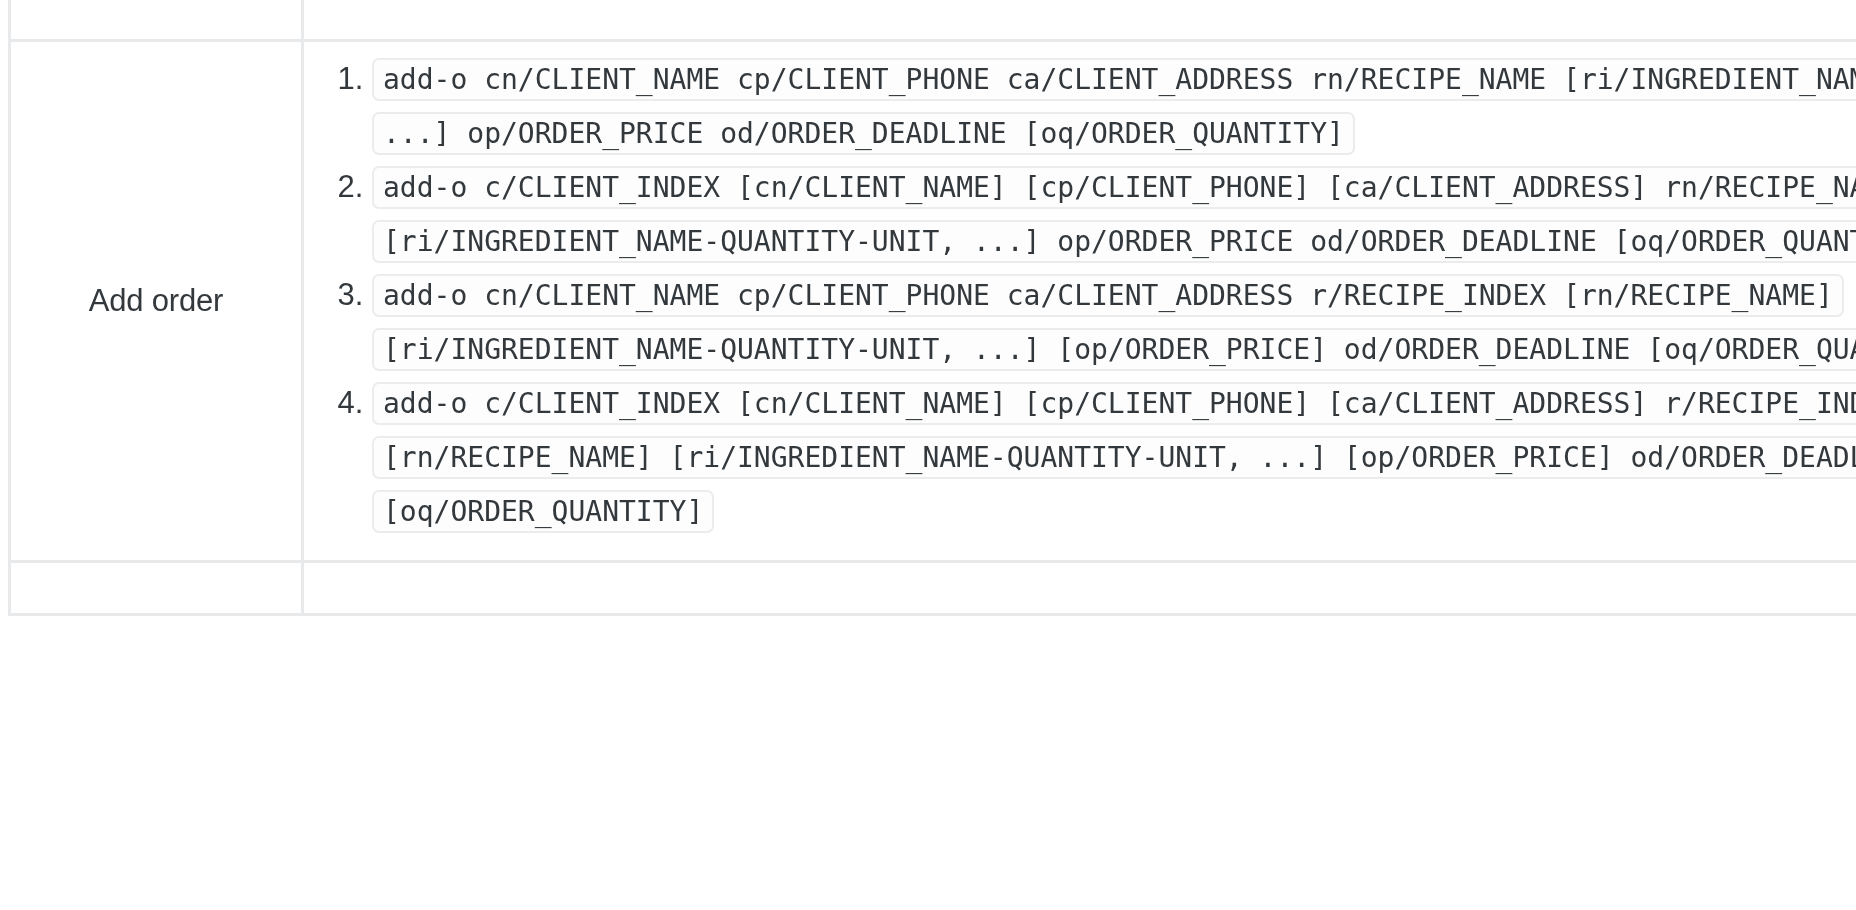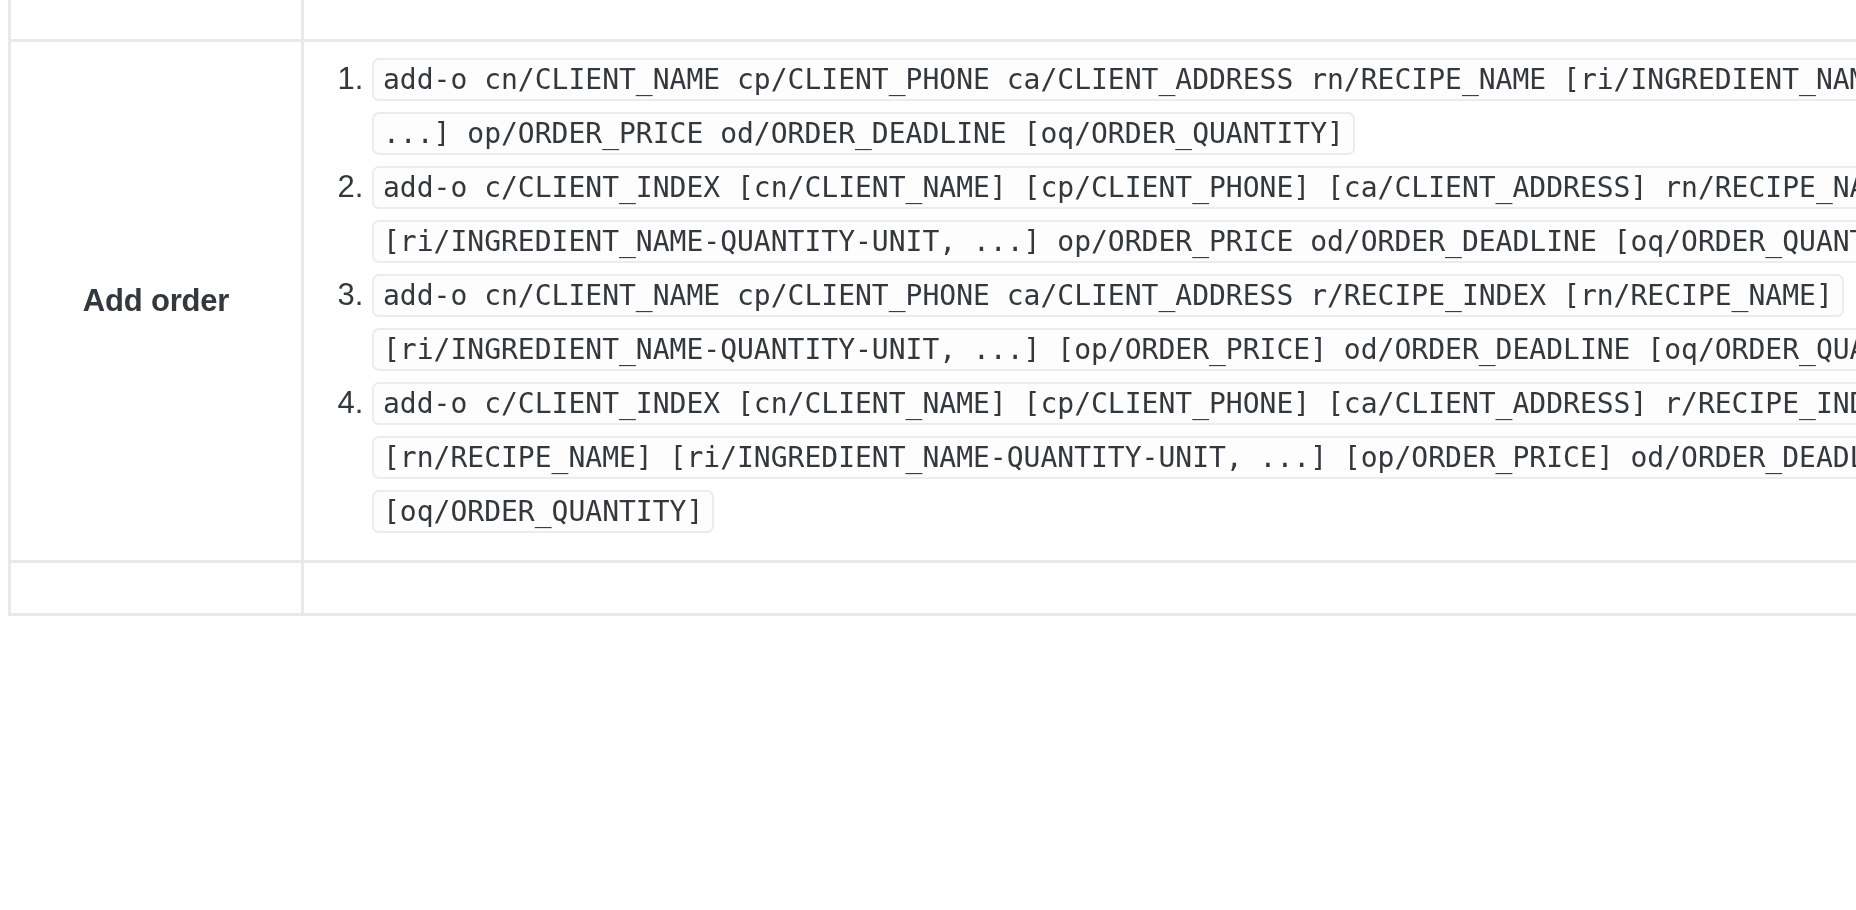--- a/index.html
+++ b/index.html
@@ -35,21 +35,21 @@
   }
 
   
   tr.row-above td { height: 14px; }
 
   tr.row-below td { height: 18px; }
 
   td.label-cell {
     width: 290px;
     text-align: center;
-    font-weight: bold;
+    font-weight: normal;
     font-size: 31px;
     line-height: 1.2;
     color: #33383d;
     letter-spacing: -0.2px;
   }
 
   td.content-cell {
     padding: 10px 0 22px 0;
   }
 

